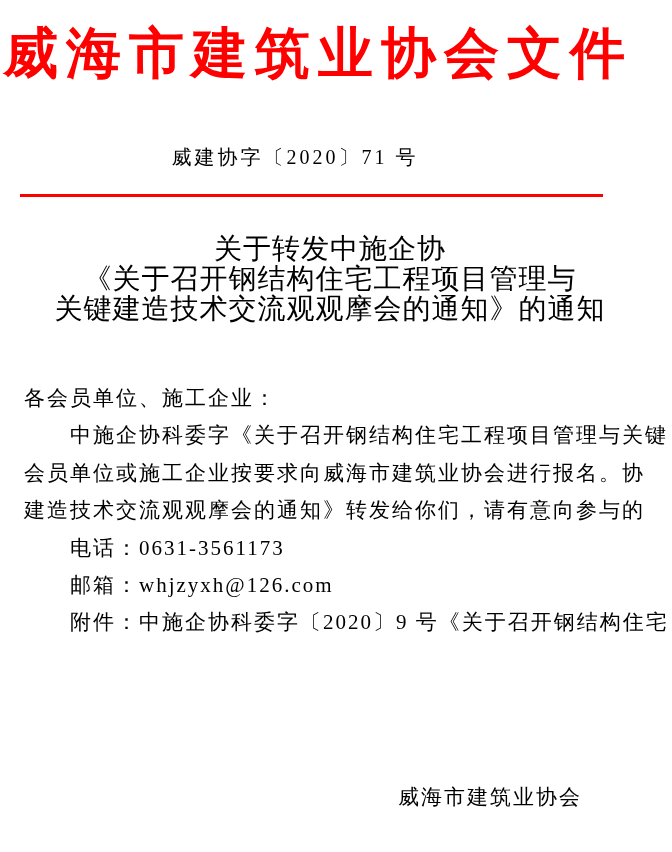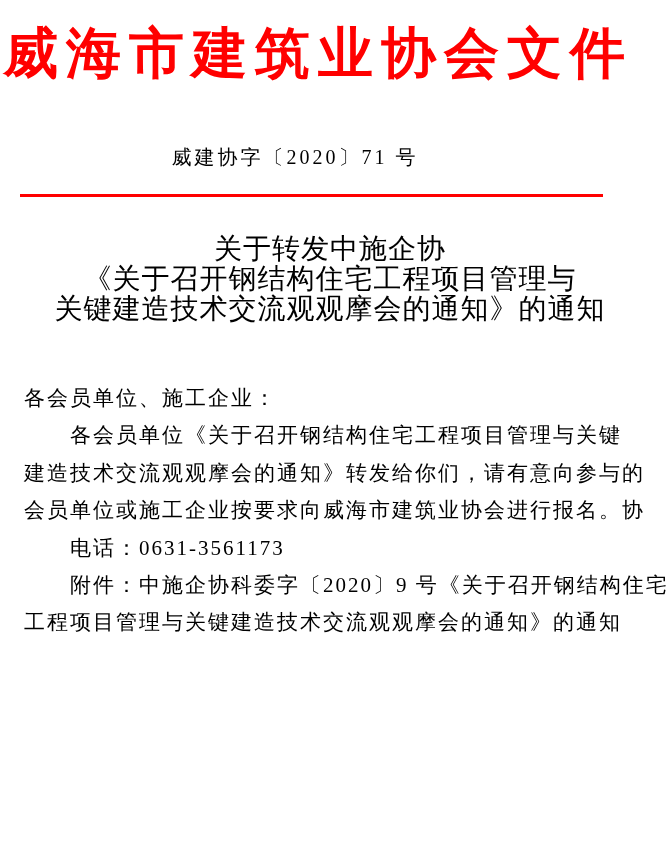--- a/index.html
+++ b/index.html
@@ -89,24 +89,25 @@
   <div class="red-divider"></div>
 
   <div class="title-block">
     <div class="title-line">关于转发中施企协</div>
     <div class="title-line">《关于召开钢结构住宅工程项目管理与</div>
     <div class="title-line">关键建造技术交流观观摩会的通知》的通知</div>
   </div>
 
   <div class="body-block">
     <div class="body-line">各会员单位、施工企业：</div>
-    <div class="body-line indent">各会员单位《关于召开钢结构住宅工程项目管理与关键</div>
+    <div class="body-line indent">中施企协科委字《关于召开钢结构住宅工程项目管理与关键</div>
+    <div class="body-line">会员单位或施工企业按要求向威海市建筑业协会进行报名。协</div>
     <div class="body-line">建造技术交流观观摩会的通知》转发给你们，请有意向参与的</div>
-    <div class="body-line">会员单位或施工企业按要求向威海市建筑业协会进行报名。协</div>
     <div class="body-line indent">电话：0631-3561173</div>
+    <div class="body-line indent">邮箱：whjzyxh@126.com</div>
     <div class="body-line indent">附件：中施企协科委字〔2020〕9 号《关于召开钢结构住宅</div>
-    <div class="body-line">工程项目管理与关键建造技术交流观观摩会的通知》的通知</div>
   </div>
 
   <div class="signature-block">
+    <div class="signature-line">威海市建筑业协会</div>
   </div>
 
 </div>
 
 </body></html>

